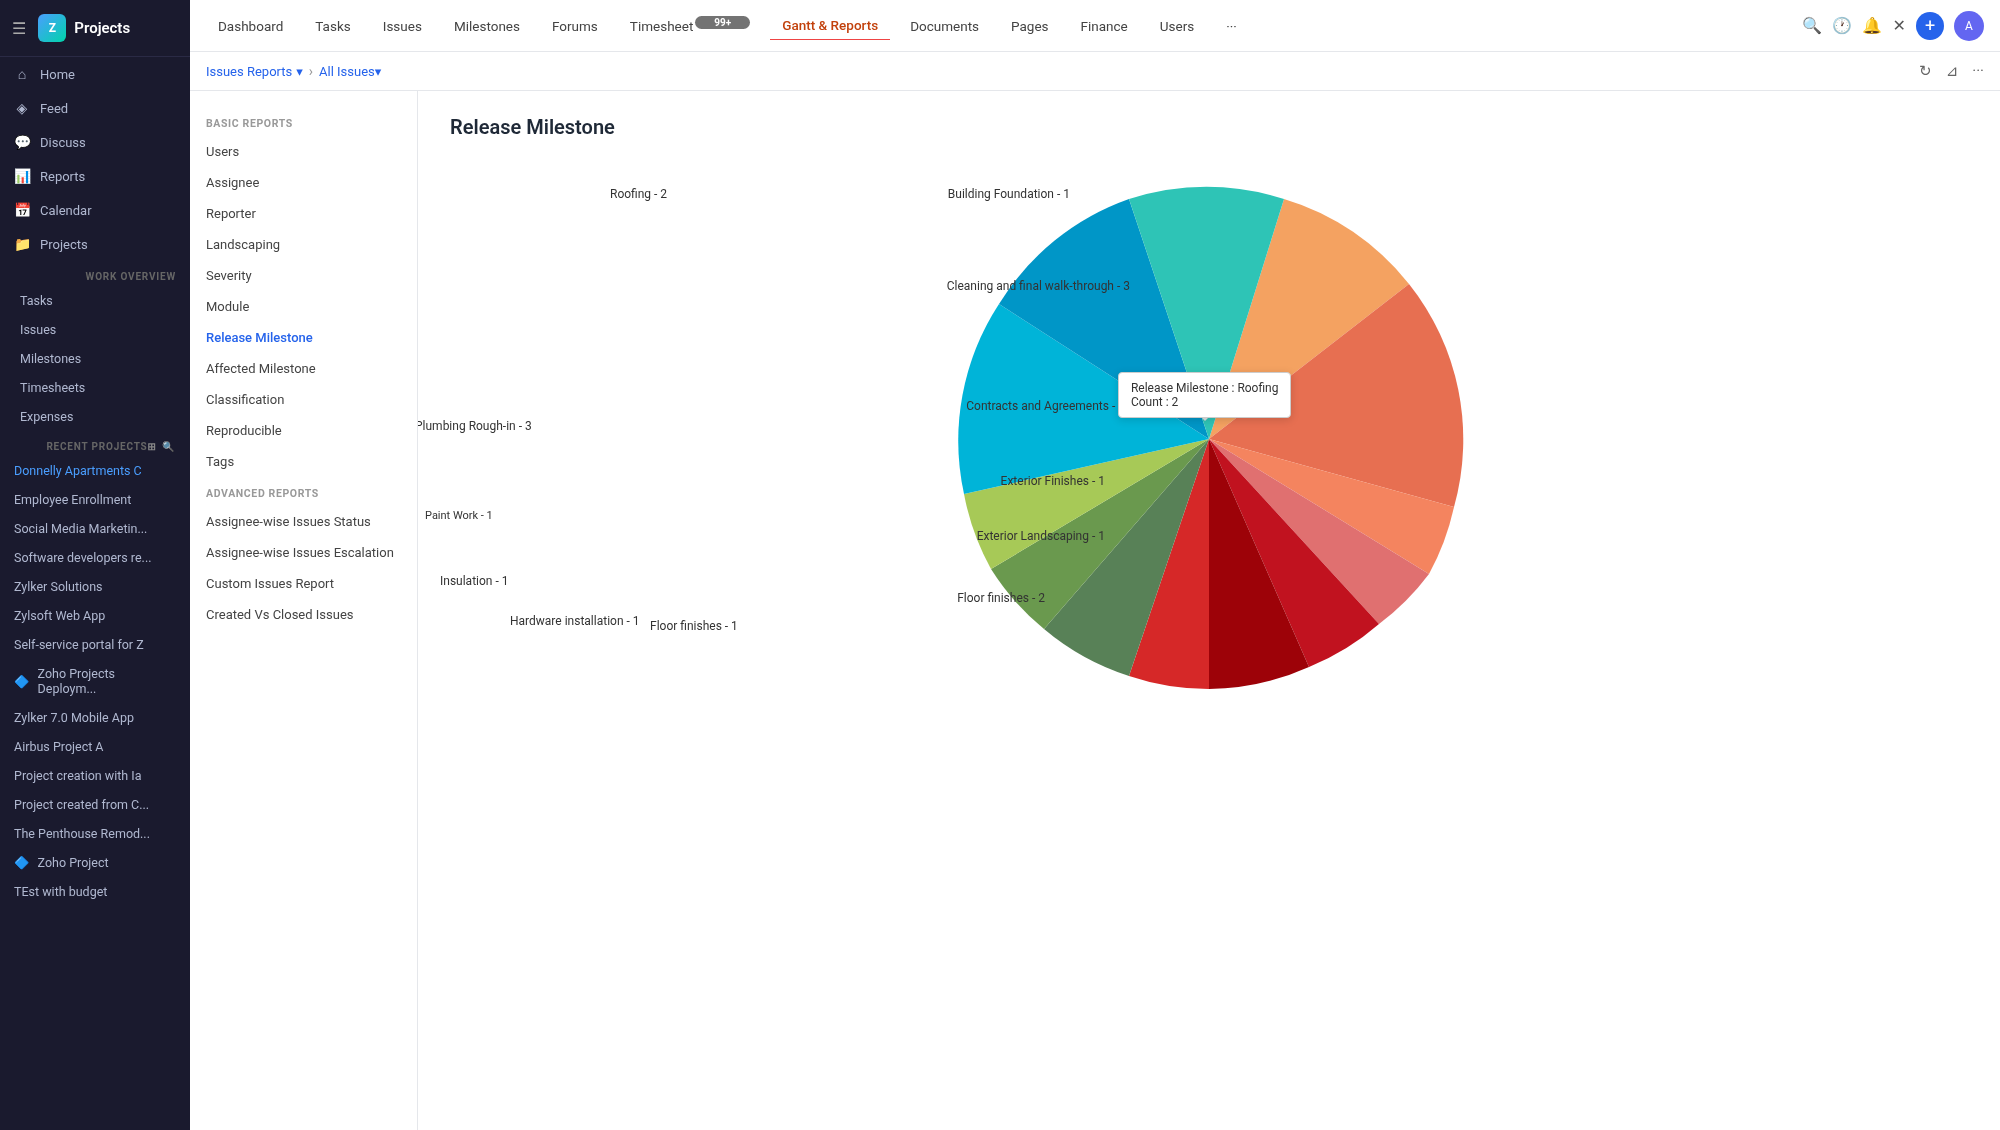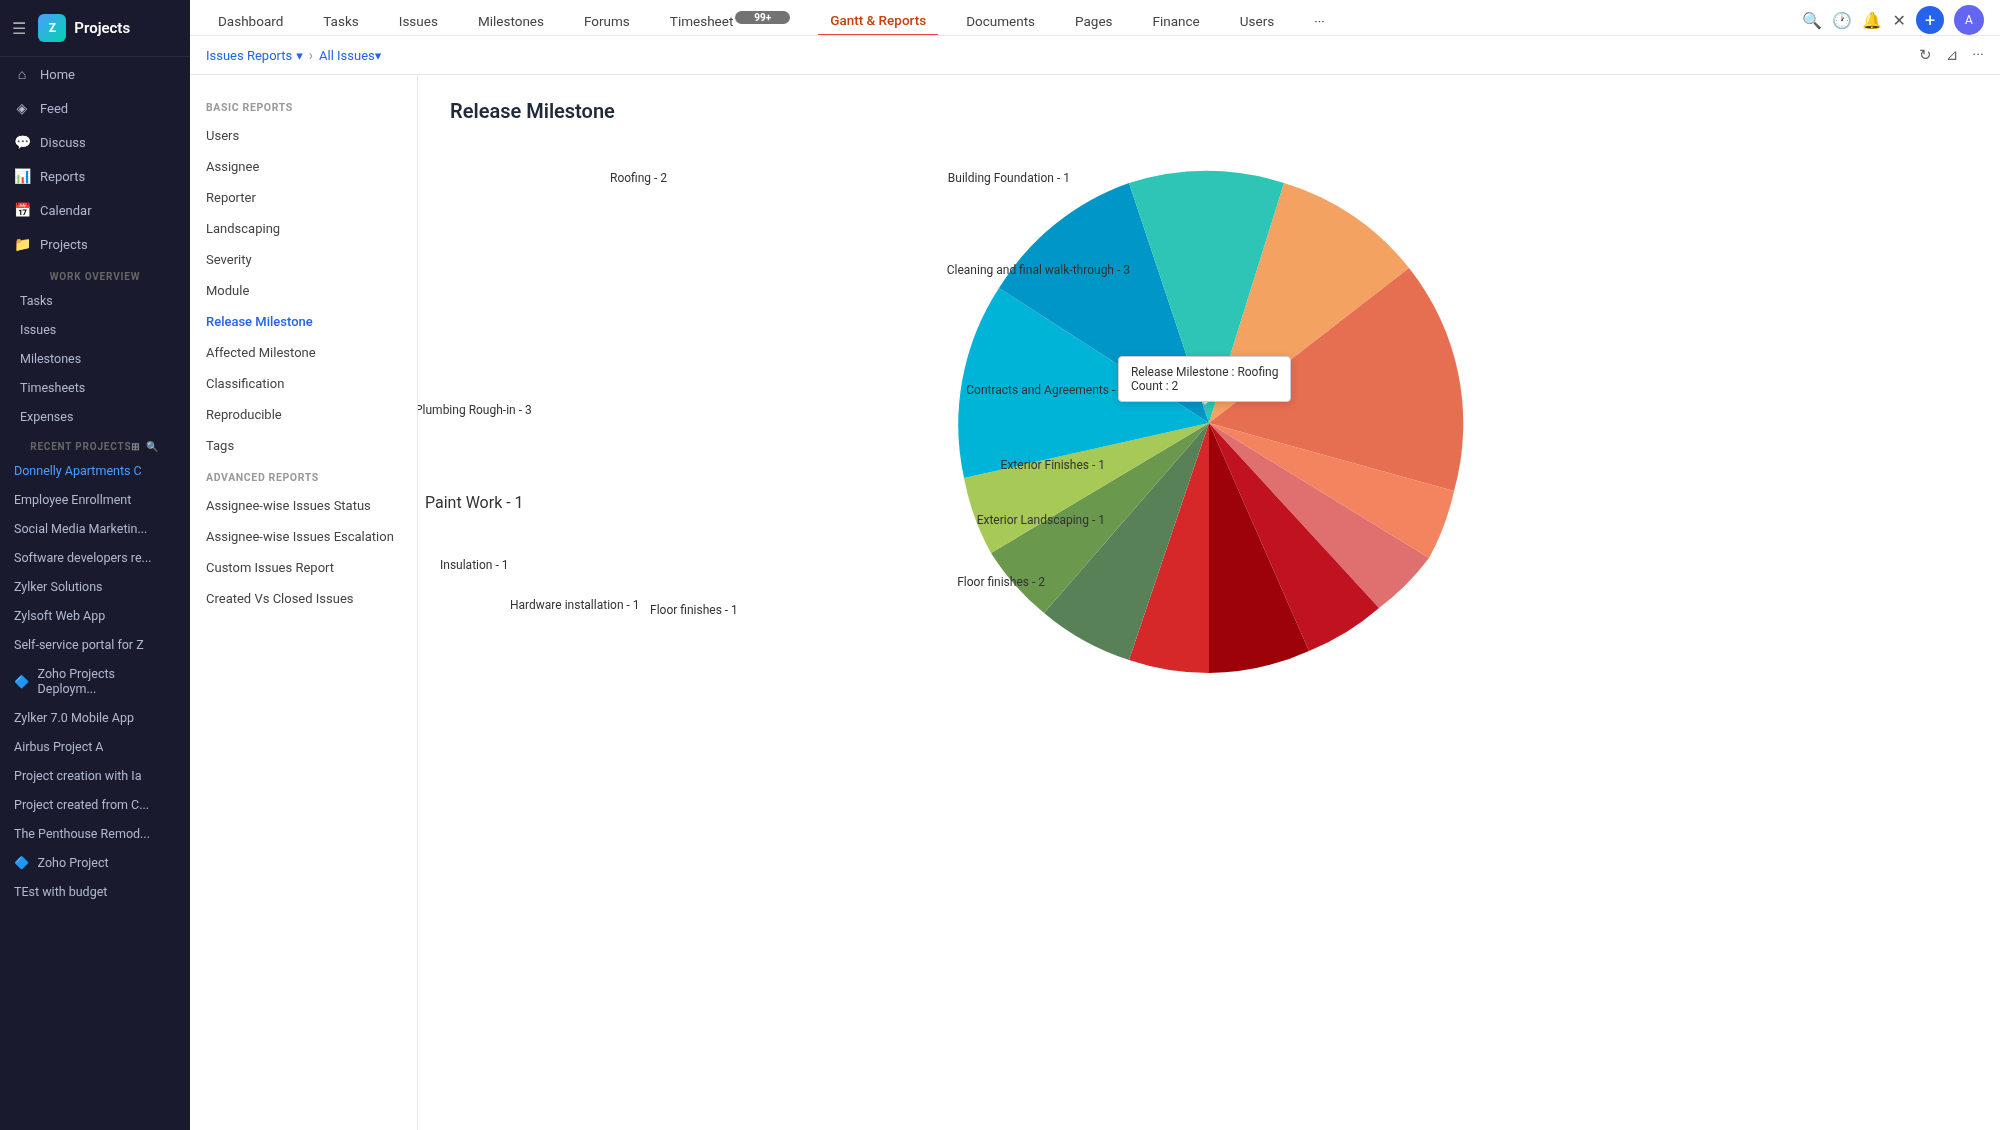--- a/index.html
+++ b/index.html
@@ -35,21 +35,21 @@
 
     .sidebar-nav-item {
       display: flex; align-items: center; gap: 10px;
       padding: 9px 14px; color: #b0b8d0; cursor: pointer; font-size: 13px;
     }
     .sidebar-nav-item .icon { width: 16px; text-align: center; font-size: 14px; }
 
     .sidebar-section-label {
       font-size: 10px; font-weight: 700; color: #666; padding: 10px 14px 4px;
       letter-spacing: 0.08em; text-transform: uppercase;
-      display: flex; align-items: center; justify-content: center;
+      display: flex; align-items: center; justify-content: flex-end;
     }
     .sidebar-section-label .actions { display: flex; gap: 6px; }
     .sidebar-section-label .actions span { cursor: pointer; color: #888; }
 
     .sidebar-project-item {
       padding: 7px 14px; font-size: 12.5px; color: #b0b8d0;
       cursor: pointer; white-space: nowrap; overflow: hidden; text-overflow: ellipsis;
     }
     .sidebar-project-item.active { color: #4a9eff; }
 
@@ -61,23 +61,23 @@
     .sidebar-zoho-item {
       display: flex; align-items: center; gap: 8px;
       padding: 7px 14px; font-size: 12.5px; color: #b0b8d0; cursor: pointer;
     }
 
     
     #main { flex: 1; display: flex; flex-direction: column; overflow: hidden; }
 
     
     #topnav {
-      display: flex; align-items: flex-end; padding: 0 16px;
-      height: 36px; border-bottom: 1px solid #e5e7eb;
-      background: #fff; gap: 16px;
+      display: flex; align-items: center; padding: 0 16px;
+      height: 52px; border-bottom: 1px solid #e5e7eb;
+      background: #fff; gap: 8px;
     }
     .topnav-item {
       padding: 6px 12px; font-size: 13.5px; color: #444; cursor: pointer;
       border-radius: 4px; white-space: nowrap;
     }
     .topnav-item.active { color: #c2410c; font-weight: 500; border-bottom: 1px solid #ef4444; border-radius: 0; }
     .topnav-badge {
       background: #737373; color: white; border-radius: 10px;
       font-size: 10px; padding: 1px 19px; margin-left: 2px; vertical-align: top; margin-top: -2px; display: inline-block; font-weight: bold;
     }
@@ -346,21 +346,21 @@
           <span style="position:absolute; top:370px; right:-95px; font-size:12px; color:#333;">Exterior Landscaping - 1</span>
 
           <span style="position:absolute; top:432px; right:-35px; font-size:12px; color:#333;">Floor finishes - 2</span>
 
           <span style="position:absolute; top:460px; left:200px; font-size:12px; color:#333;">Floor finishes - 1</span>
 
           <span style="position:absolute; top:455px; left:60px; font-size:12px; color:#333;">Hardware installation - 1</span>
 
           <span style="position:absolute; top:415px; left:-10px; font-size:12px; color:#333;">Insulation - 1</span>
 
-          <span style="position:absolute; top:350px; left:-25px; font-size:16px; color:#333;">Paint Work - 1</span>
+          <span style="position:absolute; top:350px; left:-25px; font-size:11px; color:#333;">Paint Work - 1</span>
 
           <span style="position:absolute; top:260px; left:-35px; font-size:12px; color:#333;">Plumbing Rough-in - 3</span>
         </div>
 
         <div class="tooltip-box">
           <div>Release Milestone : Roofing</div>
           <div>Count : 2</div>
         </div>
       </div>
     </div>

